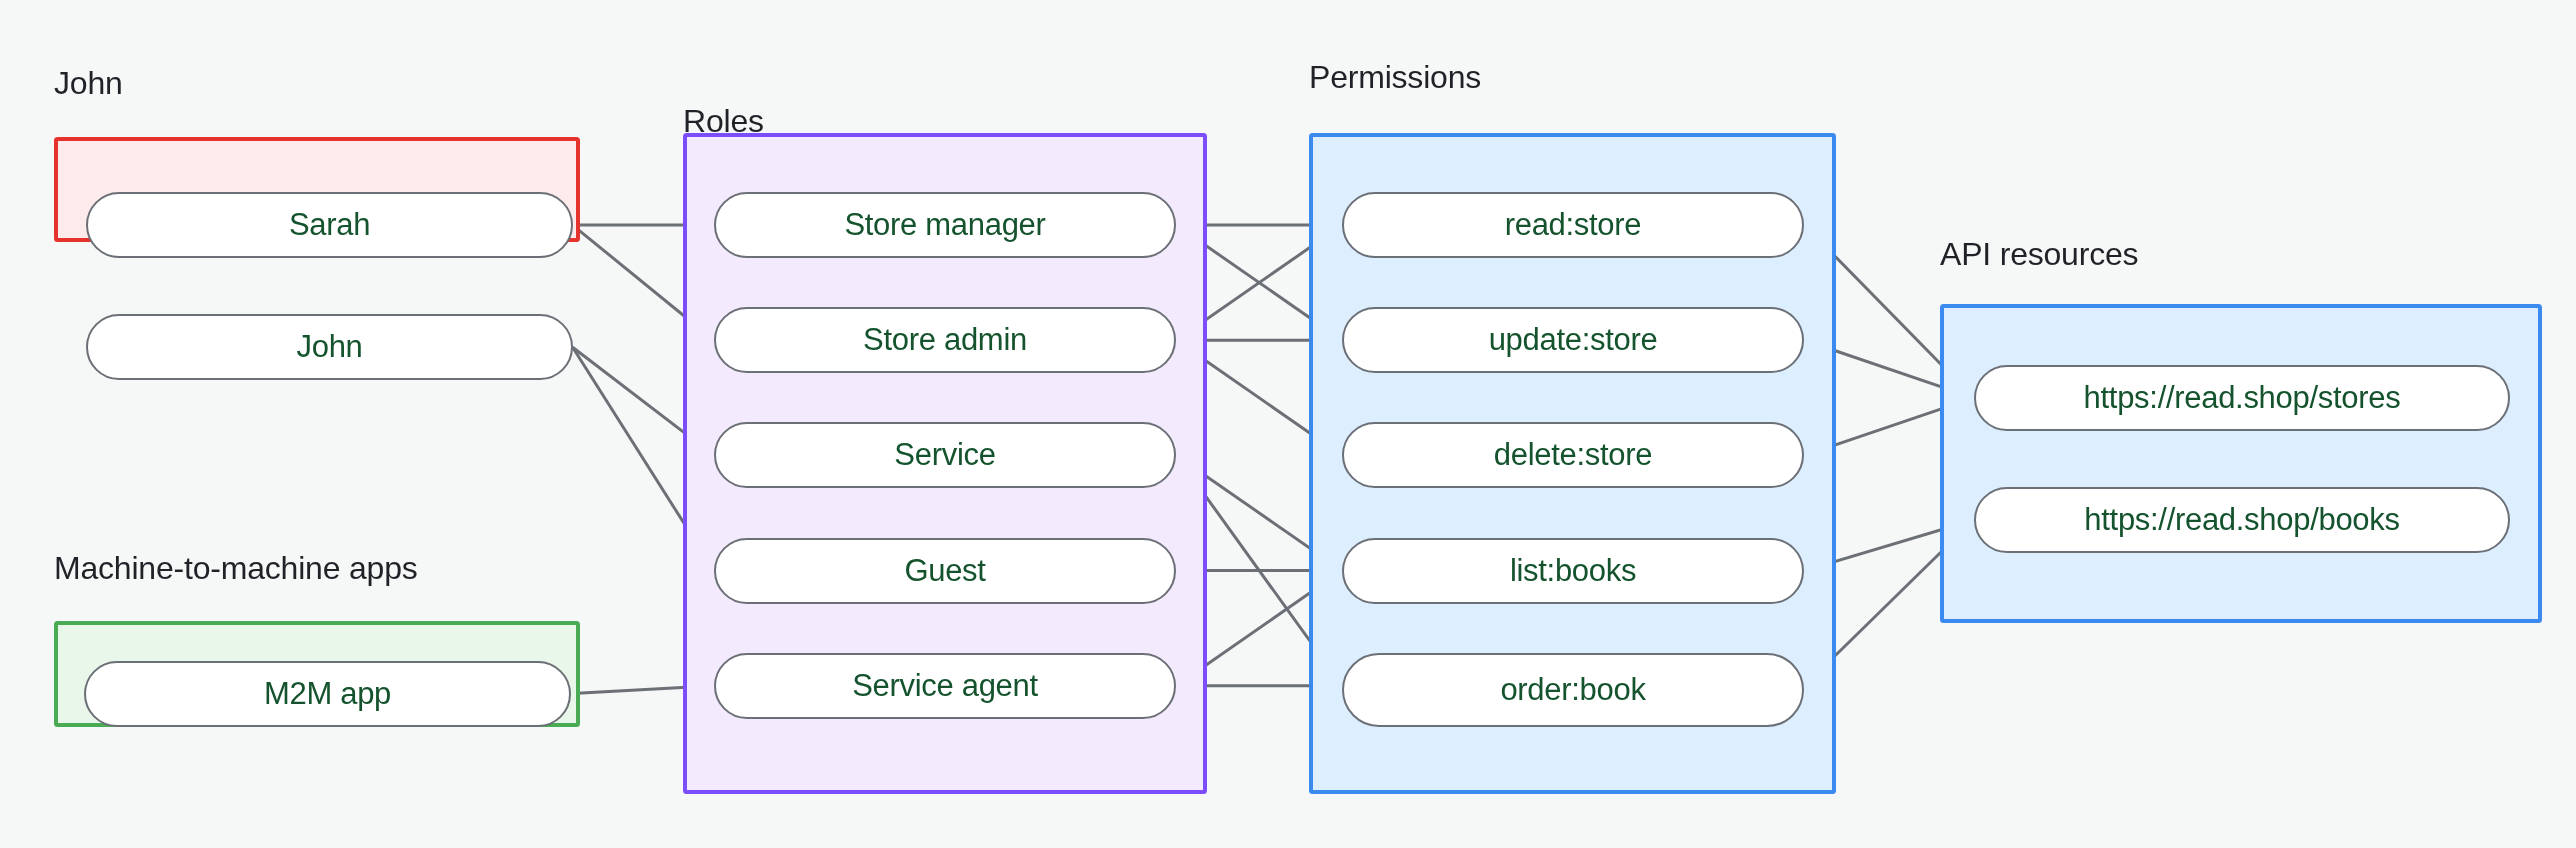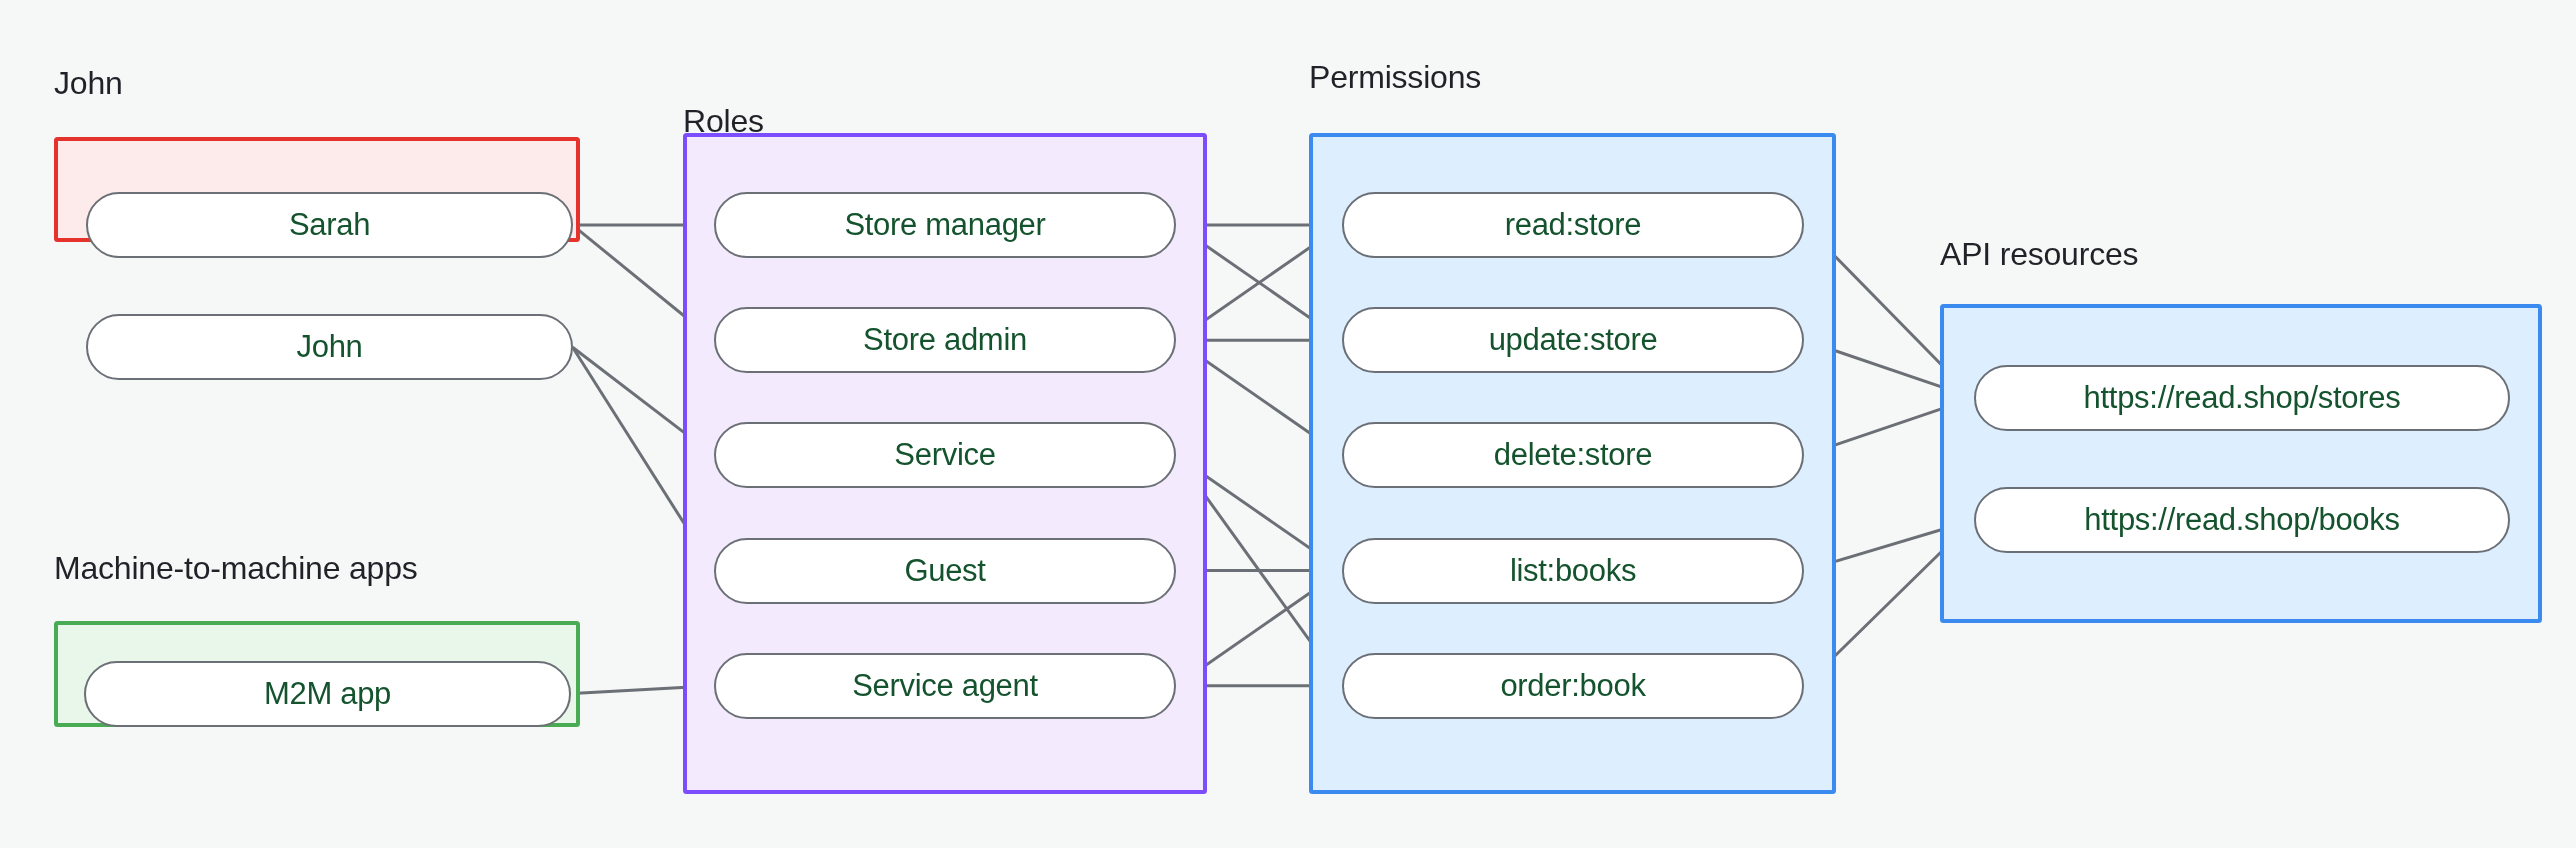--- a/index.html
+++ b/index.html
@@ -115,20 +115,20 @@
       <div class="node" style="left: 714px; top: 307px; width: 462px; height: 66px;">Store admin</div>
       <div class="node" style="left: 714px; top: 422px; width: 462px; height: 66px;">Service</div>
       <div class="node" style="left: 714px; top: 538px; width: 462px; height: 66px;">Guest</div>
       <div class="node" style="left: 714px; top: 653px; width: 462px; height: 66px;">Service agent</div>
       <div class="group-label" style="left: 1309px; top: 59px;">Permissions</div>
       <div class="group-box" style="left: 1309px; top: 133px; width: 527px; height: 661px; border-color: rgb(59, 138, 239); background: rgb(221, 238, 255);"></div>
       <div class="node" style="left: 1342px; top: 192px; width: 462px; height: 66px;">read:store</div>
       <div class="node" style="left: 1342px; top: 307px; width: 462px; height: 66px;">update:store</div>
       <div class="node" style="left: 1342px; top: 422px; width: 462px; height: 66px;">delete:store</div>
       <div class="node" style="left: 1342px; top: 538px; width: 462px; height: 66px;">list:books</div>
-      <div class="node" style="left: 1342px; top: 653px; width: 462px; height: 66px;">order:book</div>
+      <div class="node" style="left: 1342px; top: 653px; width: 462px; height: 74px;">order:book</div>
       <div class="group-label" style="left: 1940px; top: 236px;">API resources</div>
       <div class="group-box" style="left: 1940px; top: 304px; width: 602px; height: 319px; border-color: rgb(59, 138, 239); background: rgb(221, 238, 255);"></div>
       <div class="node" style="left: 1974px; top: 365px; width: 536px; height: 66px;">https://read.shop/stores</div>
       <div class="node" style="left: 1974px; top: 487px; width: 536px; height: 66px;">https://read.shop/books</div>
     </div>
 </div>
 
 
 </body></html>

